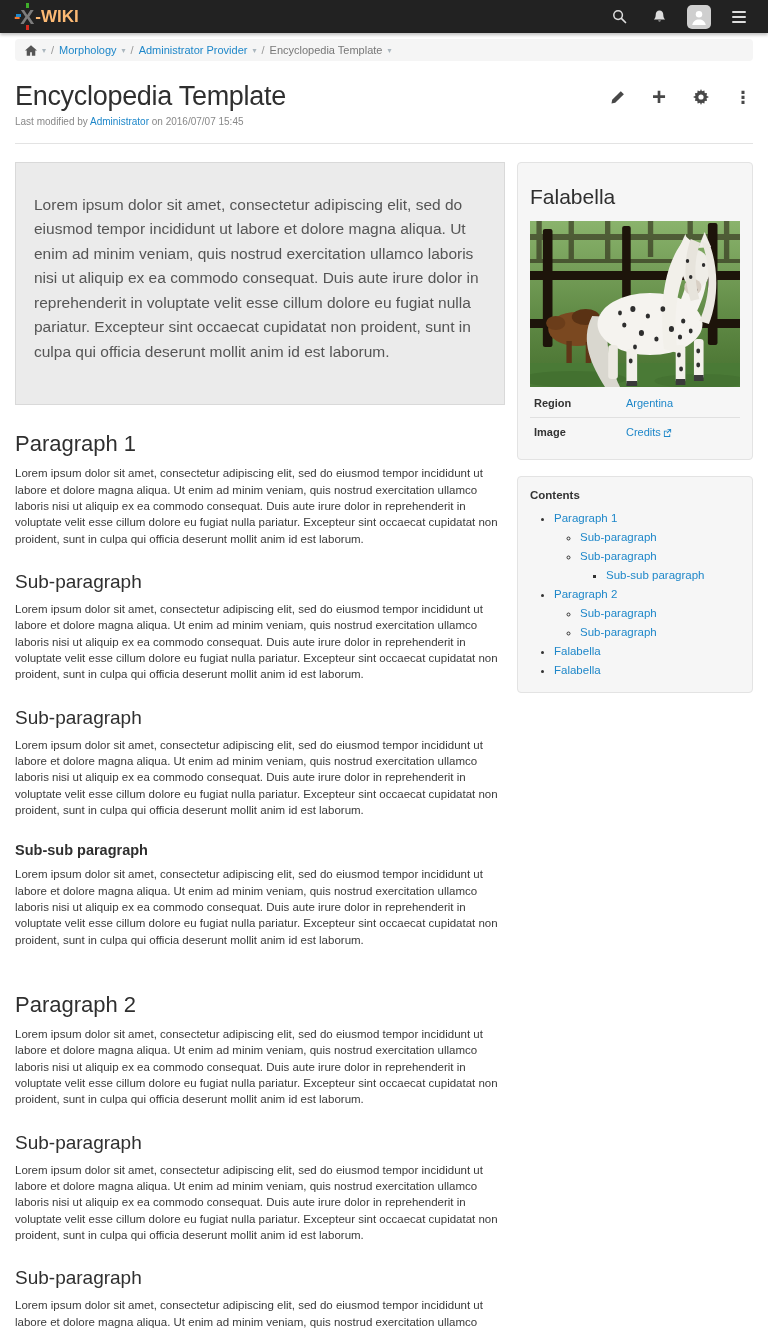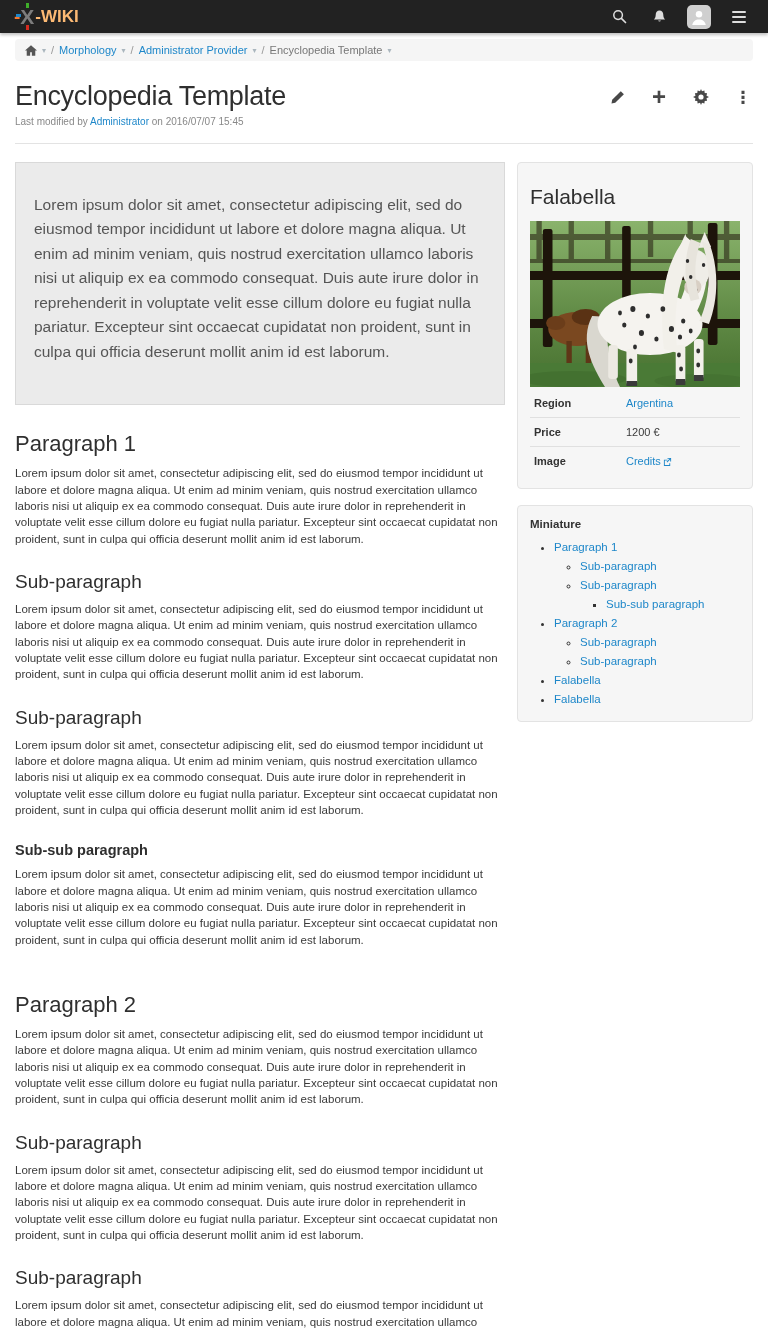--- a/index.html
+++ b/index.html
@@ -313,38 +313,34 @@
             </g>
           </g>
         </svg>
         <table class="infobox-table">
           <tbody>
             <tr>
               <td class="lbl">Region</td>
               <td class="val"><a class="blue">Argentina</a></td>
             </tr>
             <tr>
-              <td class="lbl">Price</td>
-              <td class="val">1200 €</td>
-            </tr>
-            <tr>
               <td class="lbl">Image</td>
               <td class="val">
                 <a class="blue">Credits</a><span class="ext-ic"><svg width="9" height="9" viewBox="0 0 10 10">
                       <path d="M1 3h4v1H2v5h5V7h1v3H1z" fill="#1e87c9"></path>
                       <path d="M5 1h4v4H8V2.7L4.7 6 4 5.3 7.3 2H5z" fill="#1e87c9"></path>
                     </svg></span>
               </td>
             </tr>
           </tbody>
         </table>
       </div>
 
       <div class="panel contents-panel">
-        <div class="panel-heading">Miniature</div>
+        <div class="panel-heading">Contents</div>
         <div class="toc">
           <ul>
             <li><a>Paragraph 1</a>
               <ul>
                 <li><a>Sub-paragraph</a></li>
                 <li><a>Sub-paragraph</a>
                   <ul>
                     <li><a>Sub-sub paragraph</a></li>
                   </ul>
                 </li>

